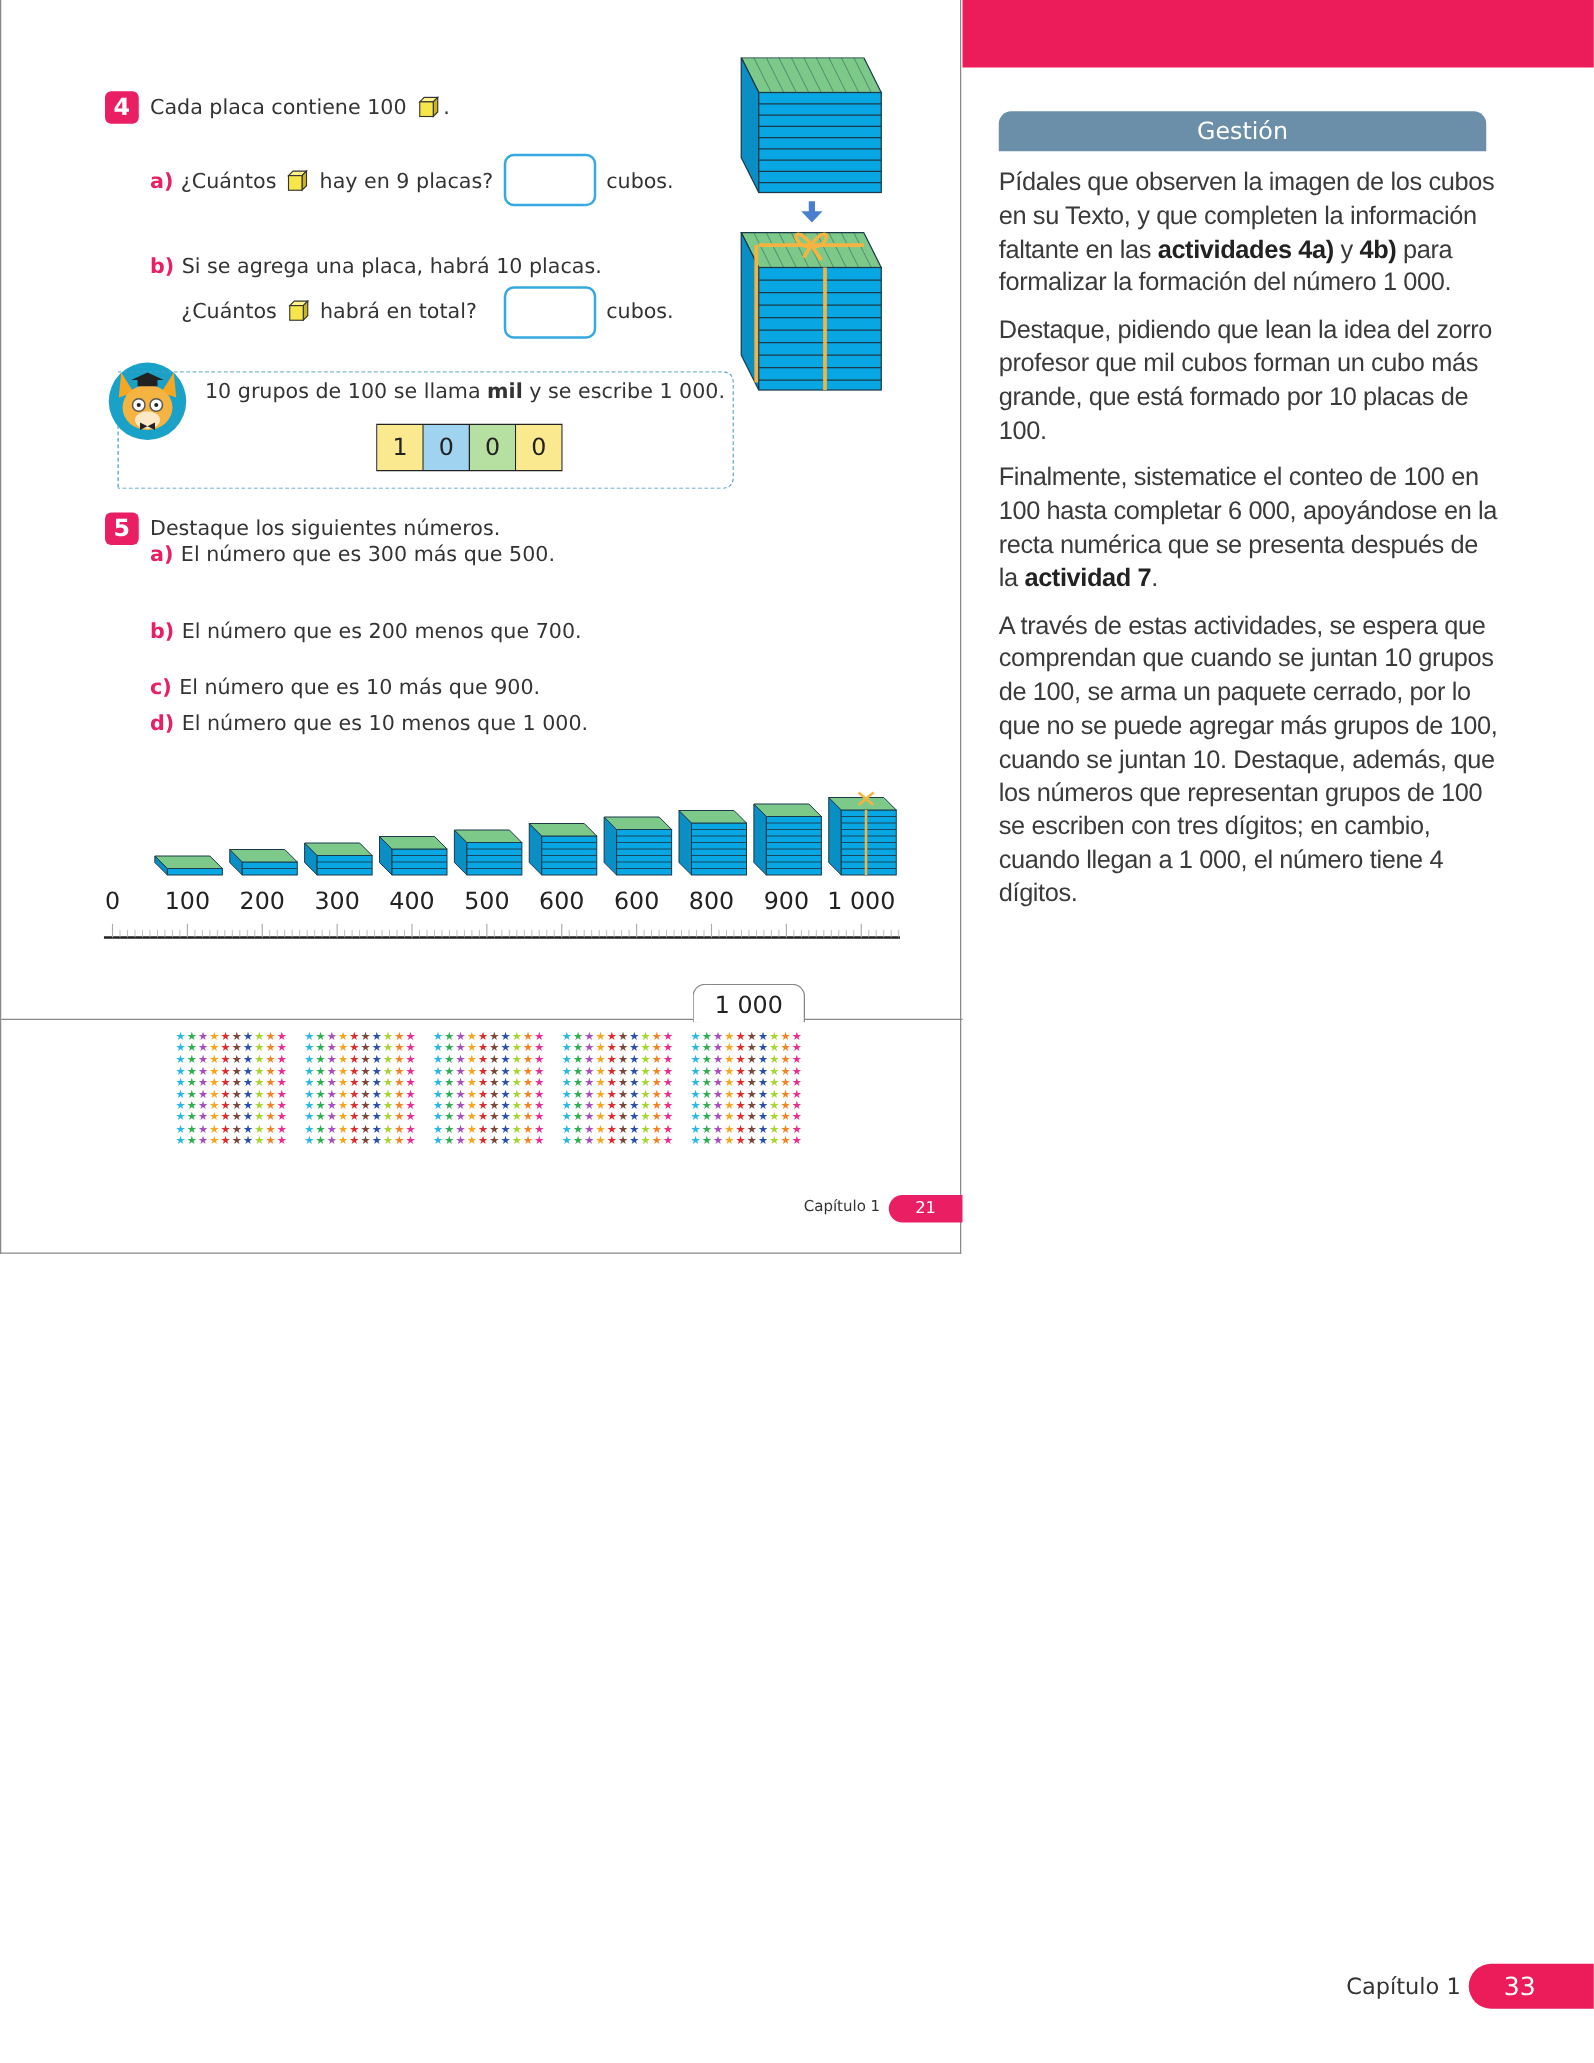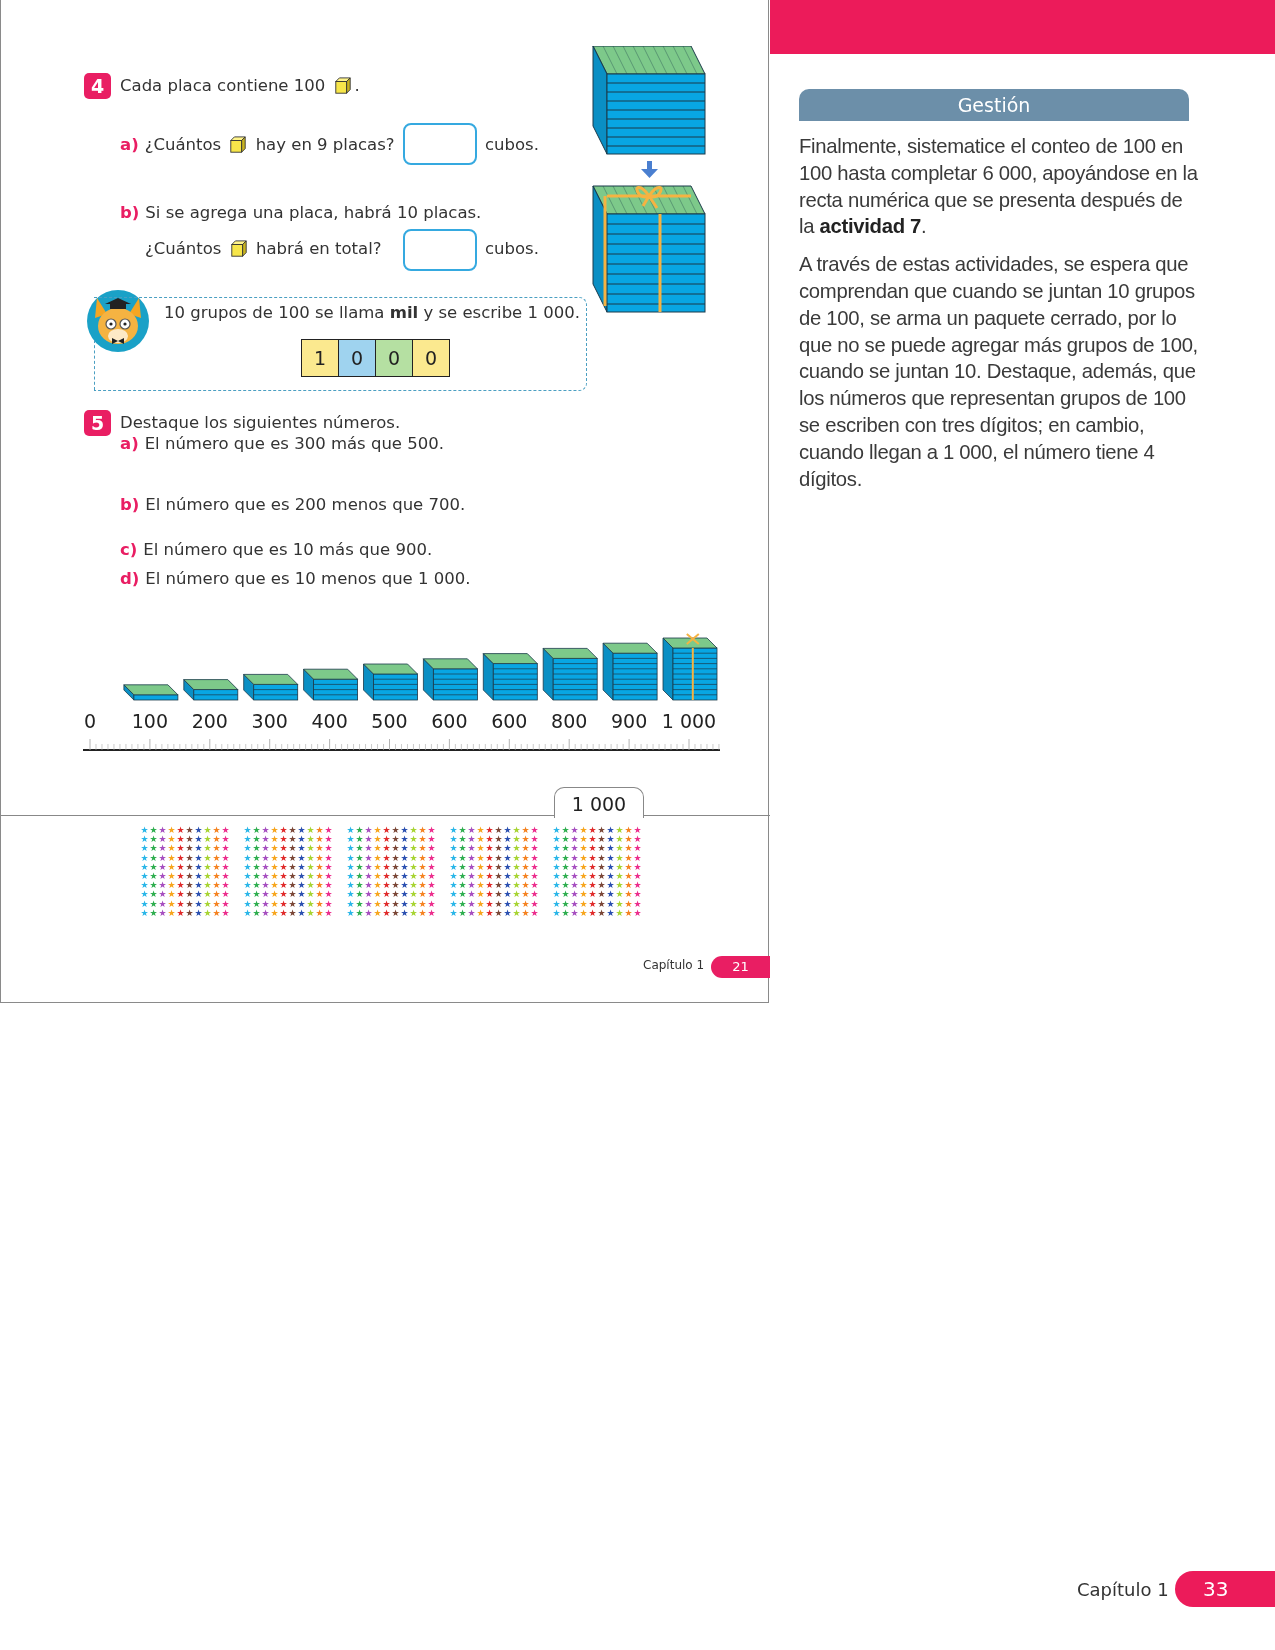--- a/index.html
+++ b/index.html
@@ -926,17 +926,19 @@
       </div>
     </div>
 
   <div class="footer-left">Capítulo 1</div>
   <div class="page-tag-left">21</div>
 </div>
 
 <div class="right-top-bar"></div>
 <div class="gestion">Gestión</div>
 <div class="right-text" id="right-text">
+    <p><span>Pídales que observen la imagen de los cubos en su Texto, y que completen la información faltante en las </span><b>actividades 4a)</b><span> y </span><b>4b)</b><span> para formalizar la formación del número 1 000.</span></p>
+    <p><span>Destaque, pidiendo que lean la idea del zorro profesor que mil cubos forman un cubo más grande, que está formado por 10 placas de 100.</span></p>
     <p><span>Finalmente, sistematice el conteo de 100 en 100 hasta completar 6 000, apoyándose en la recta numérica que se presenta después de la </span><b>actividad 7</b><span>.</span></p>
     <p><span>A través de estas actividades, se espera que comprendan que cuando se juntan 10 grupos de 100, se arma un paquete cerrado, por lo que no se puede agregar más grupos de 100, cuando se juntan 10. Destaque, además, que los números que representan grupos de 100 se escriben con tres dígitos; en cambio, cuando llegan a 1 000, el número tiene 4 dígitos.</span></p>
   </div>
 <div class="footer-right">Capítulo 1</div>
 <div class="page-tag-right">33</div>
 
 </body></html>

